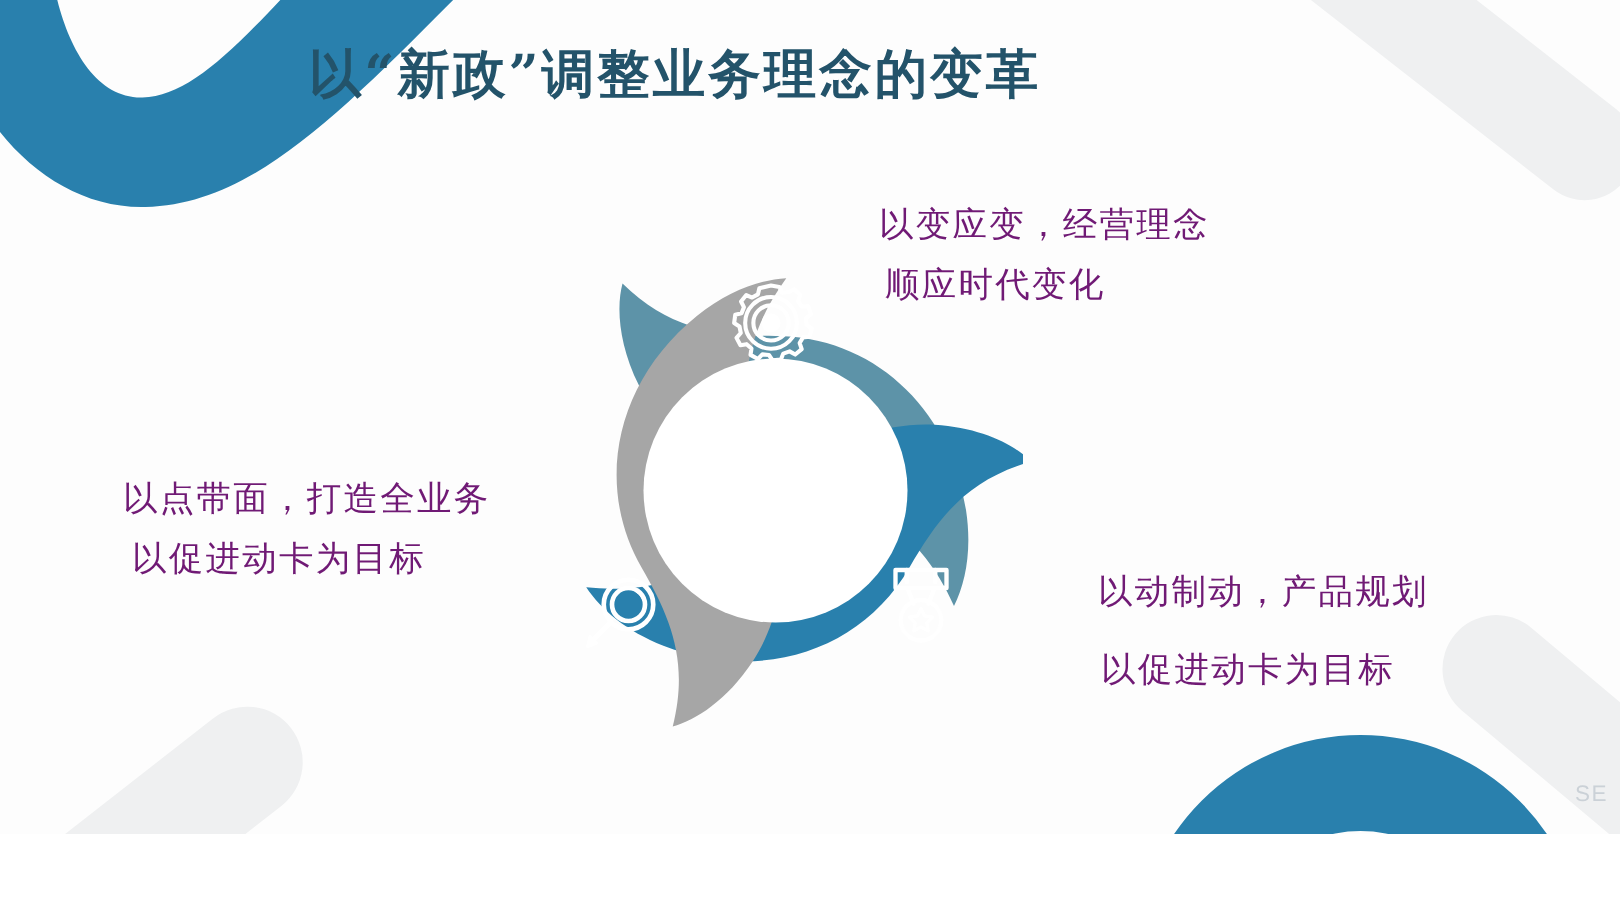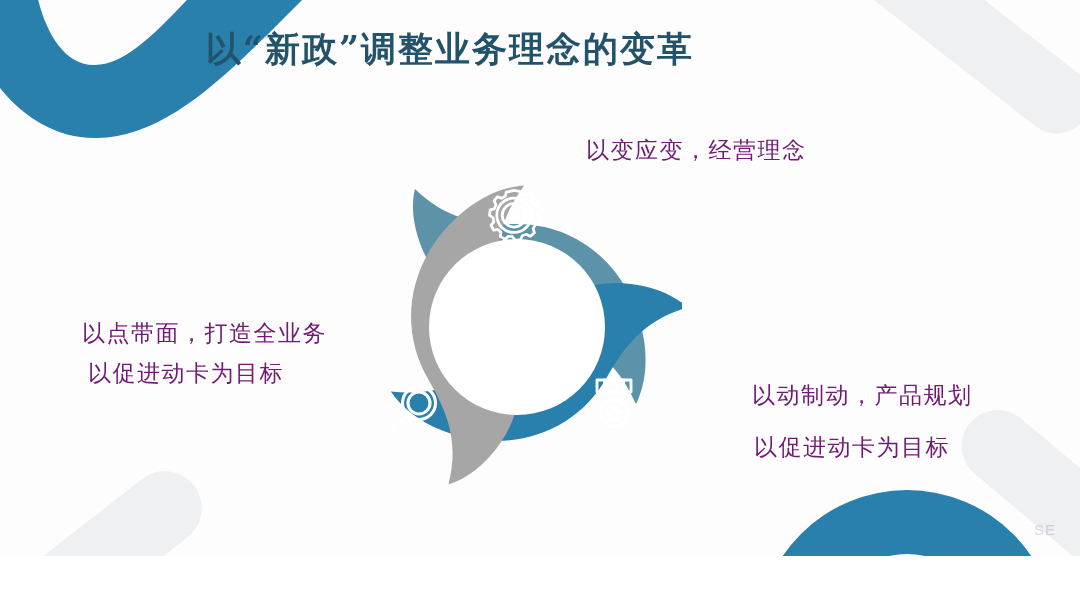--- a/index.html
+++ b/index.html
@@ -49,37 +49,37 @@
     white-space: nowrap;
   }
   .callout .line { display: block; }
 
   #callout-top    { left: 586px; top: 131px; }
   #callout-top .line:nth-child(2) { padding-left: 4px; }
 
   #callout-left   { left: 58px;  top: 314px; margin-left: 24px; }
   #callout-left .line:nth-child(2) { padding-left: 6px; }
 
-  #callout-right  { left: 752px; top: 376px; }
+  #callout-right  { left: 732px; top: 376px; }
   #callout-right .line:nth-child(2) { padding-left: 2px; margin-top: 12px; }
 
   
   #triskelion {
     position: absolute;
     left: 352px;
     top: 162px;
     width: 330px;
     height: 330px;
   }
   #triskelion svg { display: block; width: 330px; height: 330px; }
 
   
   #watermark {
     position: absolute;
-    right: 24px;
+    right: 8px;
     bottom: 18px;
     font-size: 15px;
     color: rgba(120,140,155,0.30);
     letter-spacing: 1px;
     font-family: "Liberation Sans", sans-serif;
   }
 </style>
 </head>
 <body>
 
@@ -183,20 +183,21 @@
         <circle cx="0" cy="9.5" r="13.5"></circle>
 
         <path d="M 0,1.8 L 2.4,6.6 L 7.7,7.4 L 3.9,11.2 L 4.8,16.5
                  L 0,14.0 L -4.8,16.5 L -3.9,11.2 L -7.7,7.4 L -2.4,6.6 Z" stroke-width="2.2"></path>
       </g>
     </svg>
   </div>
 
   <div id="callout-top" class="callout">
     <span class="line">以变应变，经营理念</span>
+    <span class="line">顺应时代变化</span>
   </div>
 
   <div id="callout-left" class="callout">
     <span class="line">以点带面，打造全业务</span>
     <span class="line">以促进动卡为目标</span>
   </div>
 
   <div id="callout-right" class="callout">
     <span class="line">以动制动，产品规划</span>
     <span class="line">以促进动卡为目标</span>

